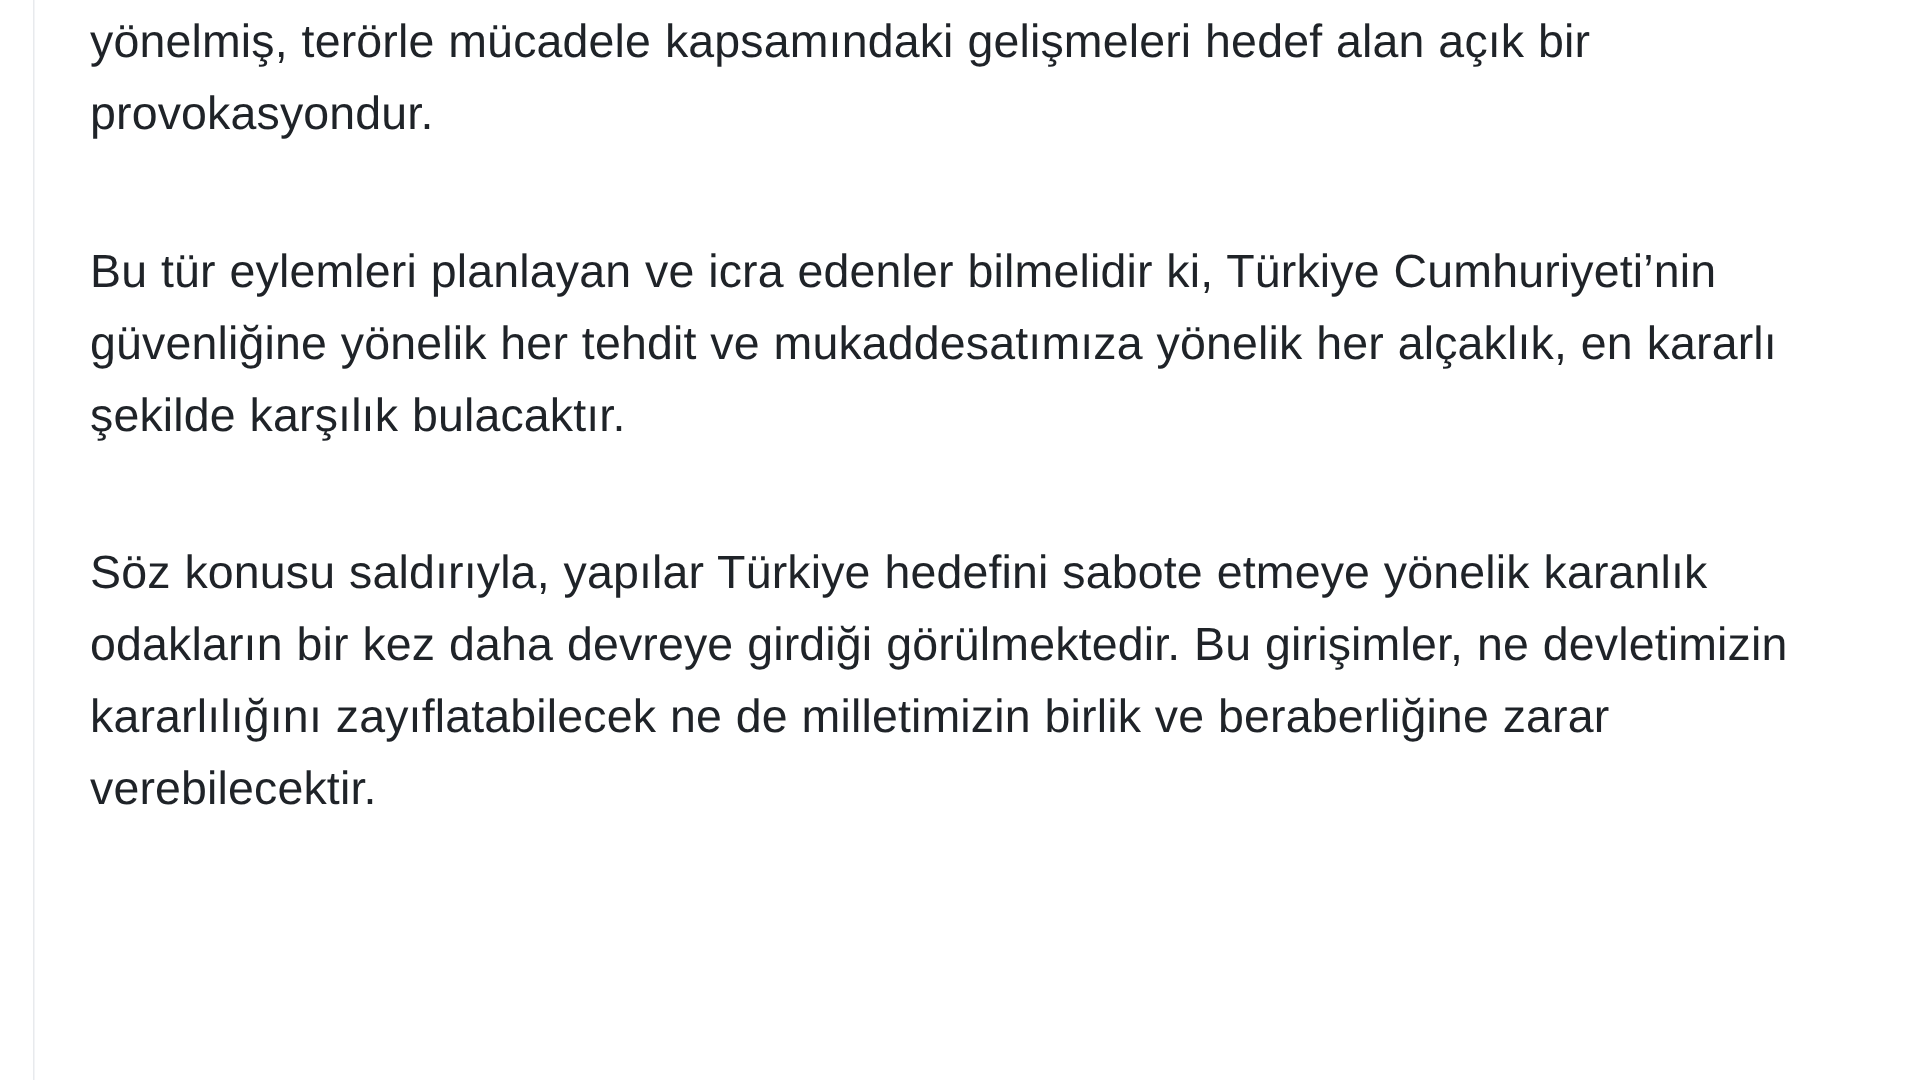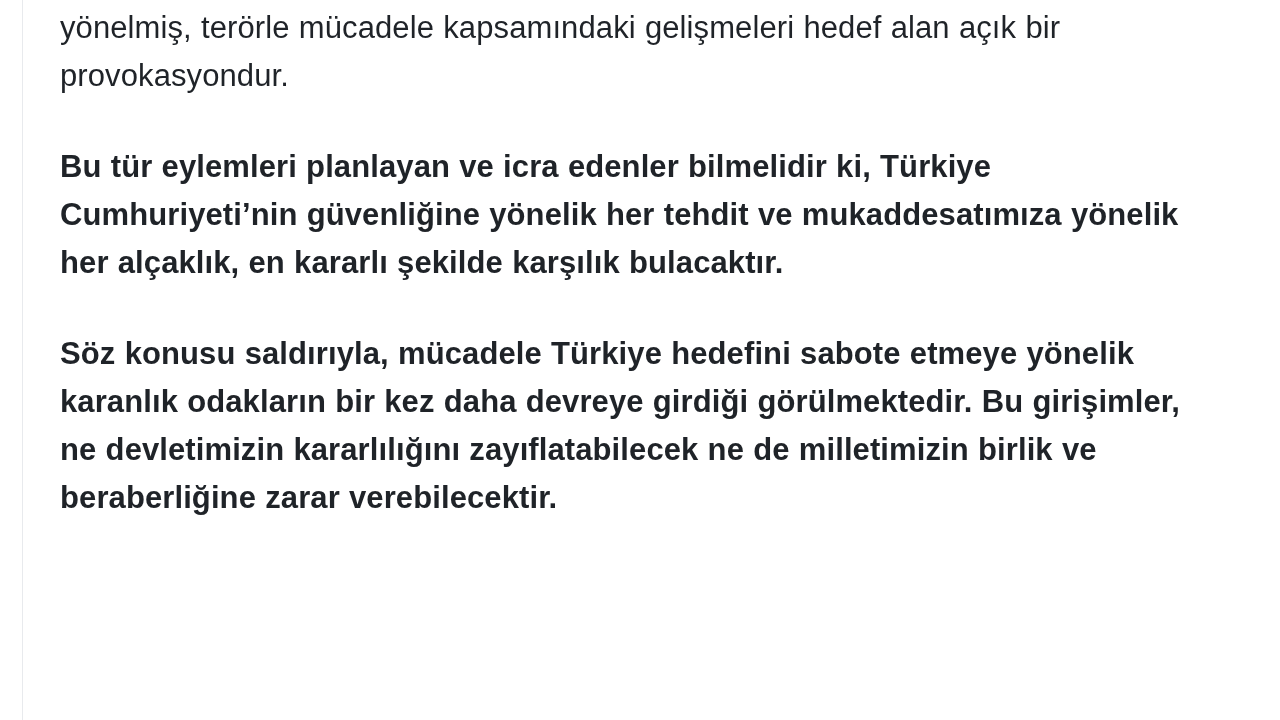--- a/index.html
+++ b/index.html
@@ -39,38 +39,37 @@
   .para {
     margin: 0;
     color: #1f2328;
     font-size: 31px;
     line-height: 48px;
     letter-spacing: 0.1px;
     word-spacing: 0.5px;
     font-weight: 400;
   }
   .para + .para {
-    margin-top: 43px;
-    font-weight: bold;
+    margin-top: 57px;
   }
   
   .para.clip-top {
     margin-top: -44px;
   }
   .para.clip-bottom {
     
     overflow: visible;
   }
 </style>
 </head>
 <body>
 
 <div class="page">
 
   <div class="left-rule"></div>
 
   <div class="article">
     <p class="para clip-top">yandaşları tarafından şanlı bayrağımıza yapılan hain saldırı, milletimizin huzuruna yönelmiş, terörle mücadele kapsamındaki gelişmeleri hedef alan açık bir provokasyondur.</p>
     <p class="para">Bu tür eylemleri planlayan ve icra edenler bilmelidir ki, Türkiye Cumhuriyeti’nin güvenliğine yönelik her tehdit ve mukaddesatımıza yönelik her alçaklık, en kararlı şekilde karşılık bulacaktır.</p>
-    <p class="para">Söz konusu saldırıyla, mücadele Türkiye hedefini sabote etmeye yönelik karanlık odakların bir kez daha devreye girdiği görülmektedir. Bu girişimler, ne devletimizin kararlılığını zayıflatabilecek ne de milletimizin birlik ve beraberliğine zarar verebilecektir.</p>
+    <p class="para">Söz konusu saldırıyla, yapılar Türkiye hedefini sabote etmeye yönelik karanlık odakların bir kez daha devreye girdiği görülmektedir. Bu girişimler, ne devletimizin kararlılığını zayıflatabilecek ne de milletimizin birlik ve beraberliğine zarar verebilecektir.</p>
   </div>
 
 </div>
 
 </body></html>

